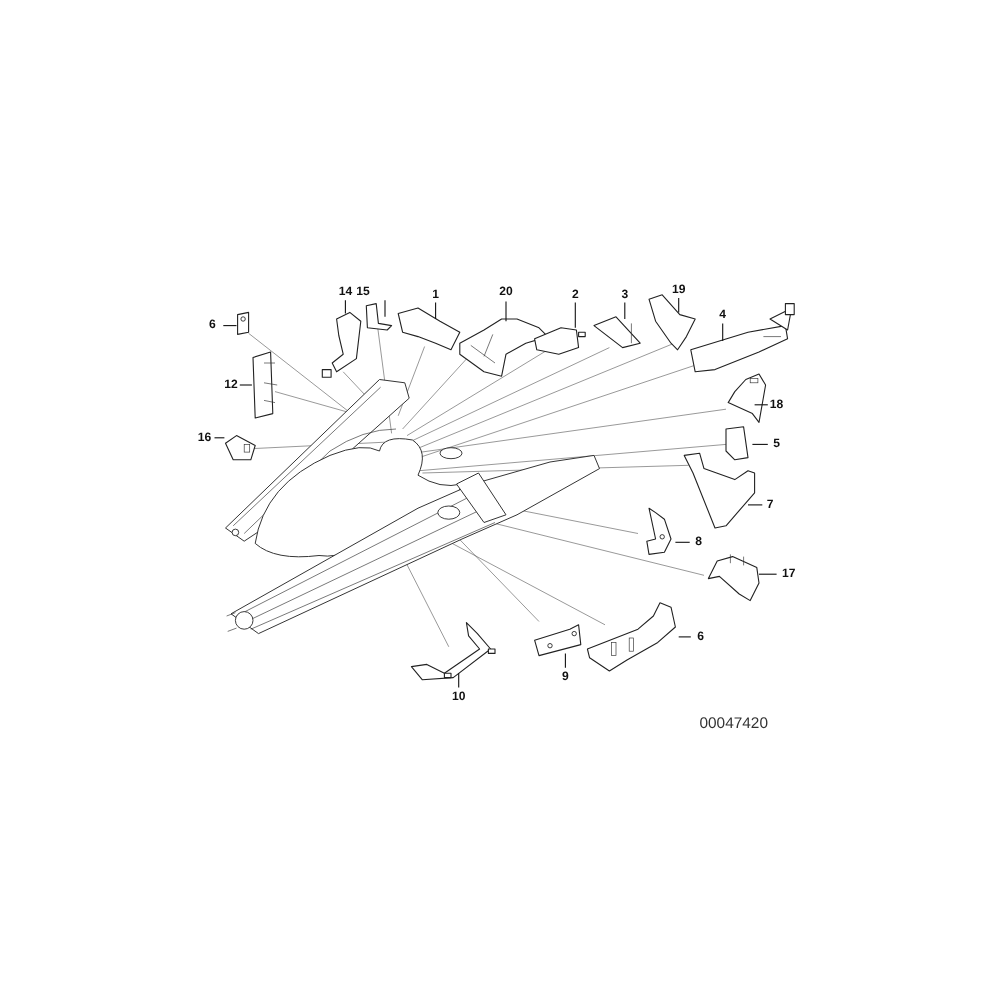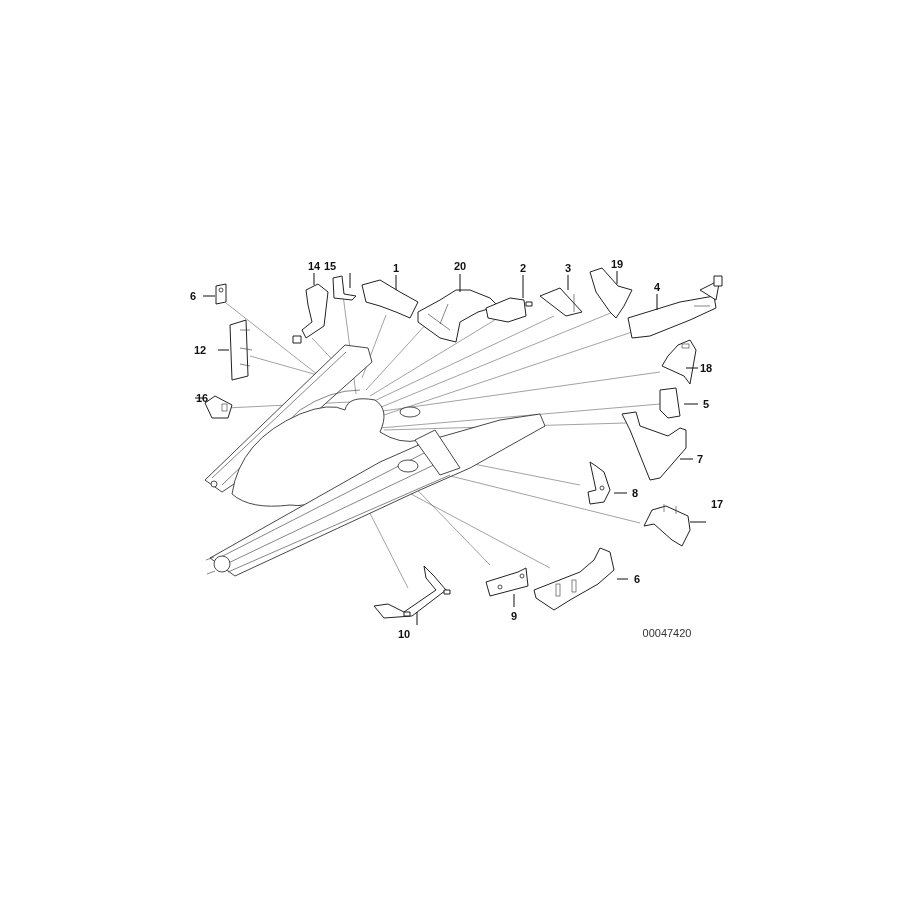--- a/index.html
+++ b/index.html
@@ -3,21 +3,21 @@
 <meta charset="utf-8">
 <style>
   html, body { margin: 0; padding: 0; background: #ffffff; }
   body { width: 900px; height: 900px; position: relative; overflow: hidden;
          font-family: "Liberation Sans", sans-serif; }
   #canvas { position: absolute; left: 0; top: 0; width: 900px; height: 900px; }
   .lbl { position: absolute; font-family: "Liberation Sans", sans-serif;
          font-weight: bold; font-size: 11px; color: #111; line-height: 1;
          transform: translate(-50%, -50%); white-space: nowrap; }
   .ref { position: absolute; font-family: "Liberation Sans", sans-serif;
-         font-size: 11px; color: #333; transform: translate(-50%, -50%); }
+         font-size: 14px; color: #333; transform: translate(-50%, -50%); margin-top: 24px; }
   svg .part { fill: #ffffff; stroke: #222; stroke-width: 1; stroke-linejoin: round; }
   svg .frame { fill: #ffffff; stroke: #333; stroke-width: 0.9; }
   svg .lead { stroke: #444; stroke-width: 0.5; fill: none; }
   svg .tick { stroke: #111; stroke-width: 1; }
   svg .detail { stroke: #333; stroke-width: 0.6; fill: none; }
   svg .hole { fill: #fff; stroke: #222; stroke-width: 0.8; }
 </style>
 </head>
 <body>
 
@@ -181,25 +181,25 @@
   
   <span class="lbl" style="left:396px;top:268px">1</span>
   <span class="lbl" style="left:523px;top:268px">2</span>
   <span class="lbl" style="left:568px;top:268px">3</span>
   <span class="lbl" style="left:657px;top:287px">4</span>
   <span class="lbl" style="left:706px;top:404px">5</span>
   <span class="lbl" style="left:637px;top:579px">6</span>
   <span class="lbl" style="left:700px;top:459px">7</span>
   <span class="lbl" style="left:635px;top:493px">8</span>
   <span class="lbl" style="left:514px;top:616px">9</span>
-  <span class="lbl" style="left:404px;top:634px">10</span>
+  <span class="lbl" style="left:417px;top:634px">10</span>
   <span class="lbl" style="left:617px;top:264px">19</span>
-  <span class="lbl" style="left:200px;top:350px">12</span>
+  <span class="lbl" style="left:210px;top:350px">12</span>
   <span class="lbl" style="left:193px;top:296px">6</span>
   <span class="lbl" style="left:314px;top:266px">14</span>
   <span class="lbl" style="left:330px;top:266px">15</span>
-  <span class="lbl" style="left:202px;top:398px">16</span>
-  <span class="lbl" style="left:717px;top:504px">17</span>
+  <span class="lbl" style="left:186px;top:398px">16</span>
+  <span class="lbl" style="left:717px;top:522px">17</span>
   <span class="lbl" style="left:460px;top:266px">20</span>
   <span class="lbl" style="left:706px;top:368px">18</span>
 
   <span class="ref" style="left:667px;top:633px">00047420</span>
 </div>
 
 </body></html>

